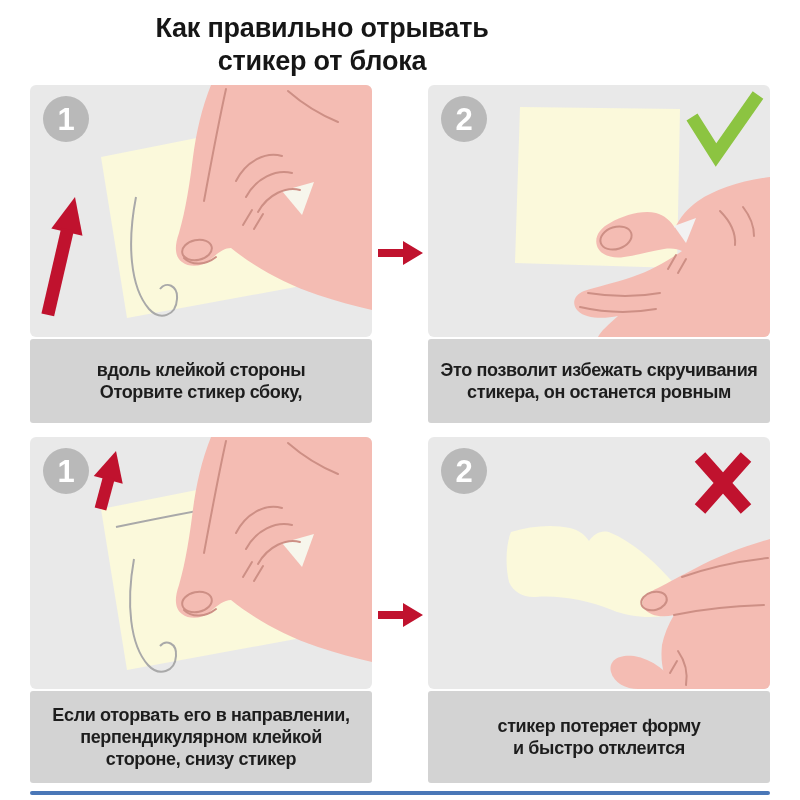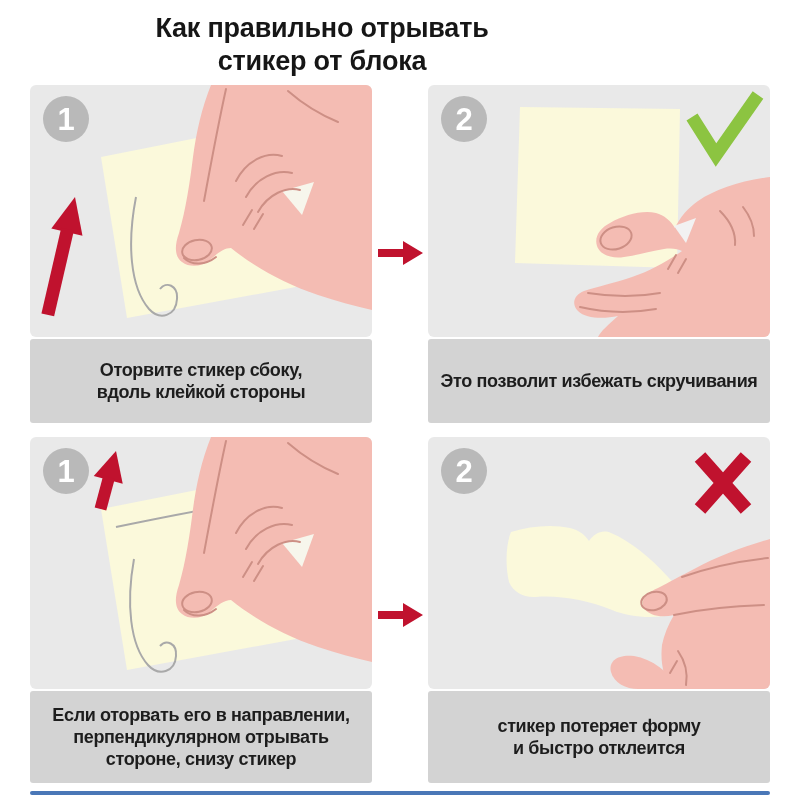--- a/index.html
+++ b/index.html
@@ -77,22 +77,22 @@
         <polygon points="-16,36 16,36 0,0" fill="#c0122e"></polygon>
         <rect x="-6.5" y="33" width="13" height="88" fill="#c0122e"></rect>
       </g>
       <g>
         <circle cx="36" cy="34" r="23" fill="#b9b9b9"></circle>
         <text x="36" y="45" class="badge-num">1</text>
       </g>
     </svg>
   </div>
   <div class="caption h1">
+    <div>вдоль клейкой стороны</div>
     <div>Оторвите стикер сбоку,</div>
-    <div>вдоль клейкой стороны</div>
   </div>
 </div>
 
 <div class="panel p-tr">
   <div class="art">
     <svg width="342" height="252" viewBox="0 0 342 252">
       <g>
         <polygon points="92,22 252,24 249,183 87,178" fill="#fbf9db"></polygon>
       </g>
       <g>
@@ -110,20 +110,21 @@
       </g>
       <path d="M 264,32 L 288,70 L 330,10" fill="none" stroke-width="13" stroke-linejoin="miter" stroke="#8cc441"></path>
       <g>
         <circle cx="36" cy="34" r="23" fill="#b9b9b9"></circle>
         <text x="36" y="45" class="badge-num">2</text>
       </g>
     </svg>
   </div>
   <div class="caption h1">
     <div>Это позволит избежать скручивания</div>
+    <div>стикера, он останется ровным</div>
   </div>
 </div>
 
 <div class="panel p-bl">
   <div class="art">
     <svg width="342" height="252" viewBox="0 0 342 252">
       <g>
         <polygon points="71,72 282,30 309,194 97,233" fill="#fbf9db"></polygon>
         <path d="M 86,90 C 125,82 165,74 200,68" fill="none" stroke="#a9a9a9" stroke-width="2"></path>
         <path d="M 104,122 C 96,166 100,208 118,228 C 129,240 145,235 146,219 C 147,206 136,202 130,209" fill="none" stroke="#a9a9a9" stroke-width="2"></path>
@@ -148,21 +149,21 @@
         <rect x="-6" y="27" width="12" height="33" fill="#c0122e"></rect>
       </g>
       <g>
         <circle cx="36" cy="34" r="23" fill="#b9b9b9"></circle>
         <text x="36" y="45" class="badge-num">1</text>
       </g>
     </svg>
   </div>
   <div class="caption h2">
     <div>Если оторвать его в направлении,</div>
-    <div>перпендикулярном отрывать</div>
+    <div>перпендикулярном клейкой</div>
     <div>стороне, снизу стикер</div>
   </div>
 </div>
 
 <div class="panel p-br">
   <div class="art">
     <svg width="342" height="252" viewBox="0 0 342 252">
       <g>
         <path d="M 83,95 C 102,89 124,87 142,91 C 151,93 157,98 161,104 C 166,97 174,92 183,96 C 202,104 222,120 240,140 L 252,153 C 258,163 256,173 247,177 C 228,182 203,181 184,173 C 160,163 130,158 108,160 C 96,161 85,155 81,145 C 77,128 78,107 83,95 Z" fill="#fbf9db"></path>
       </g>

